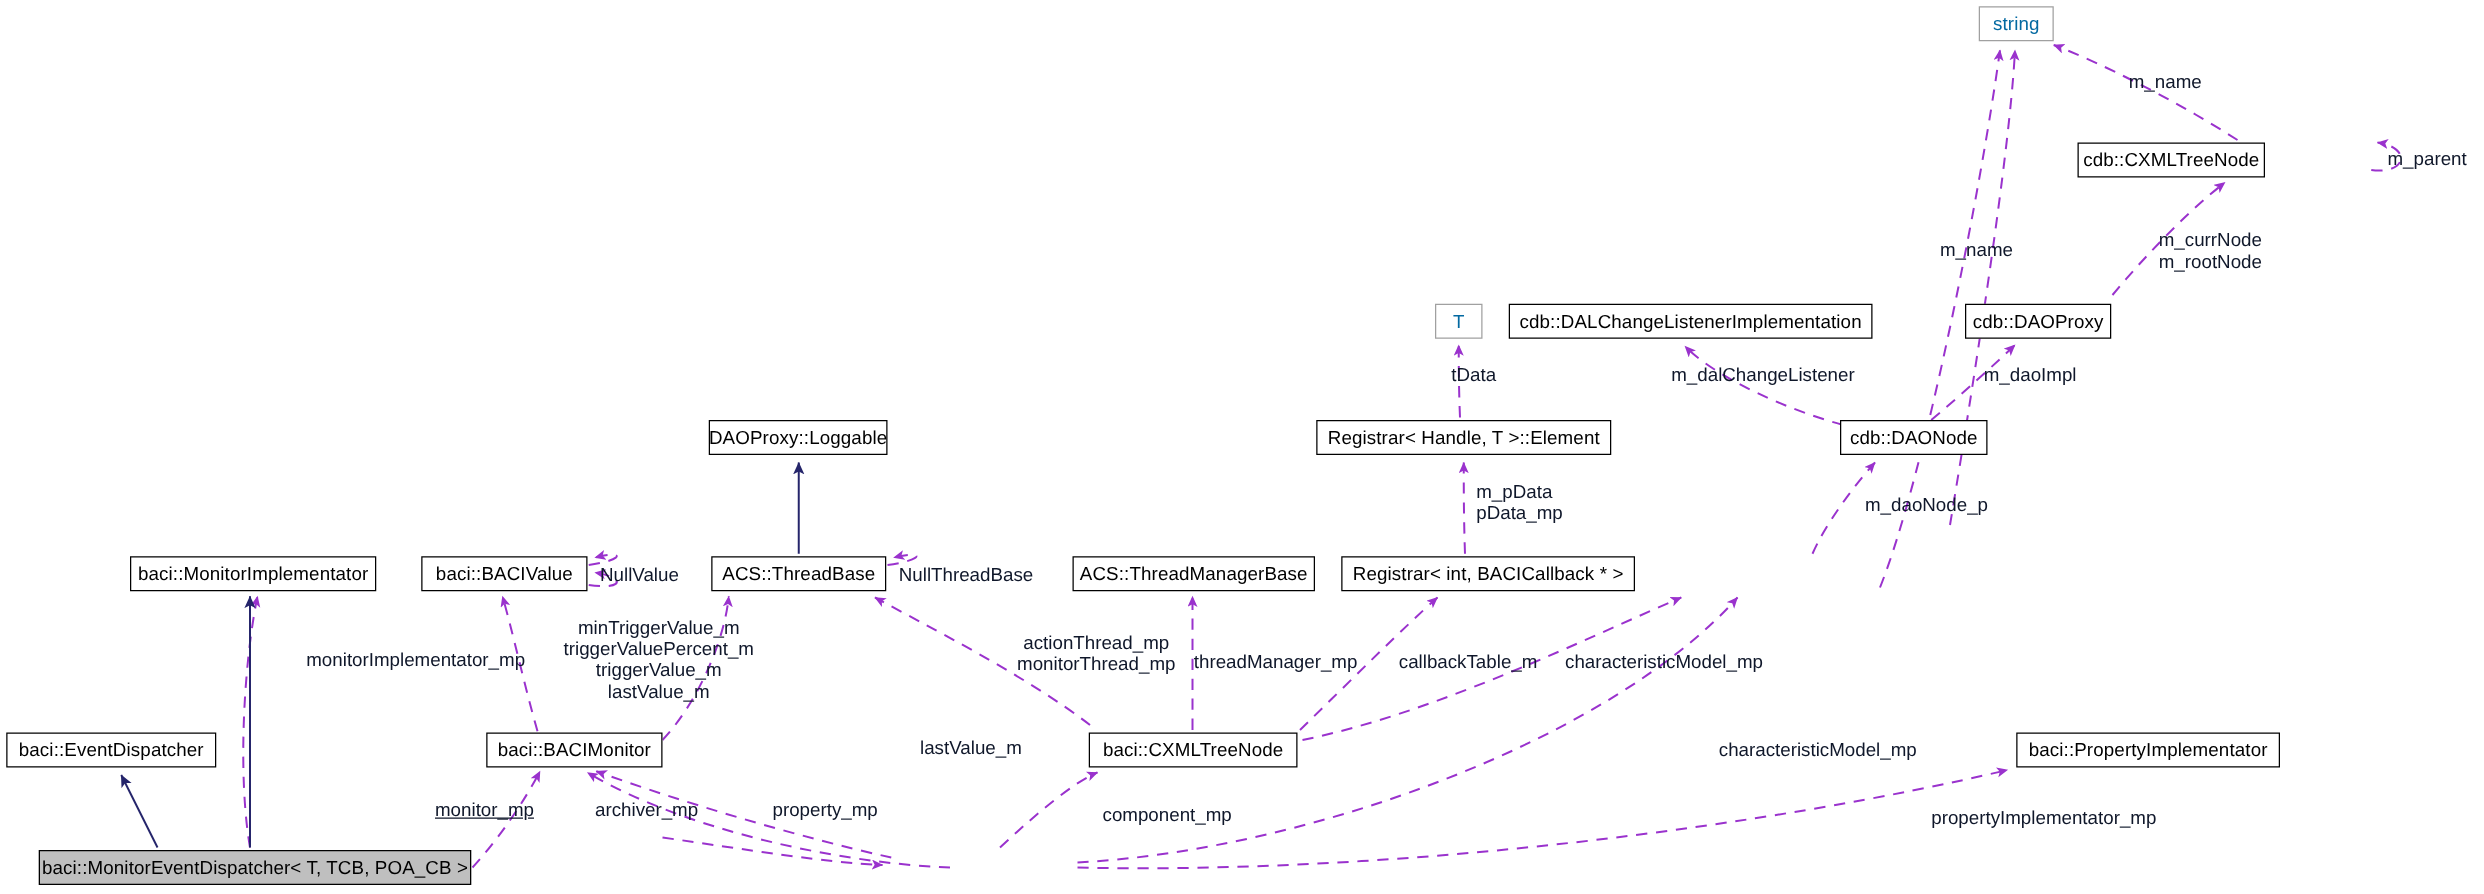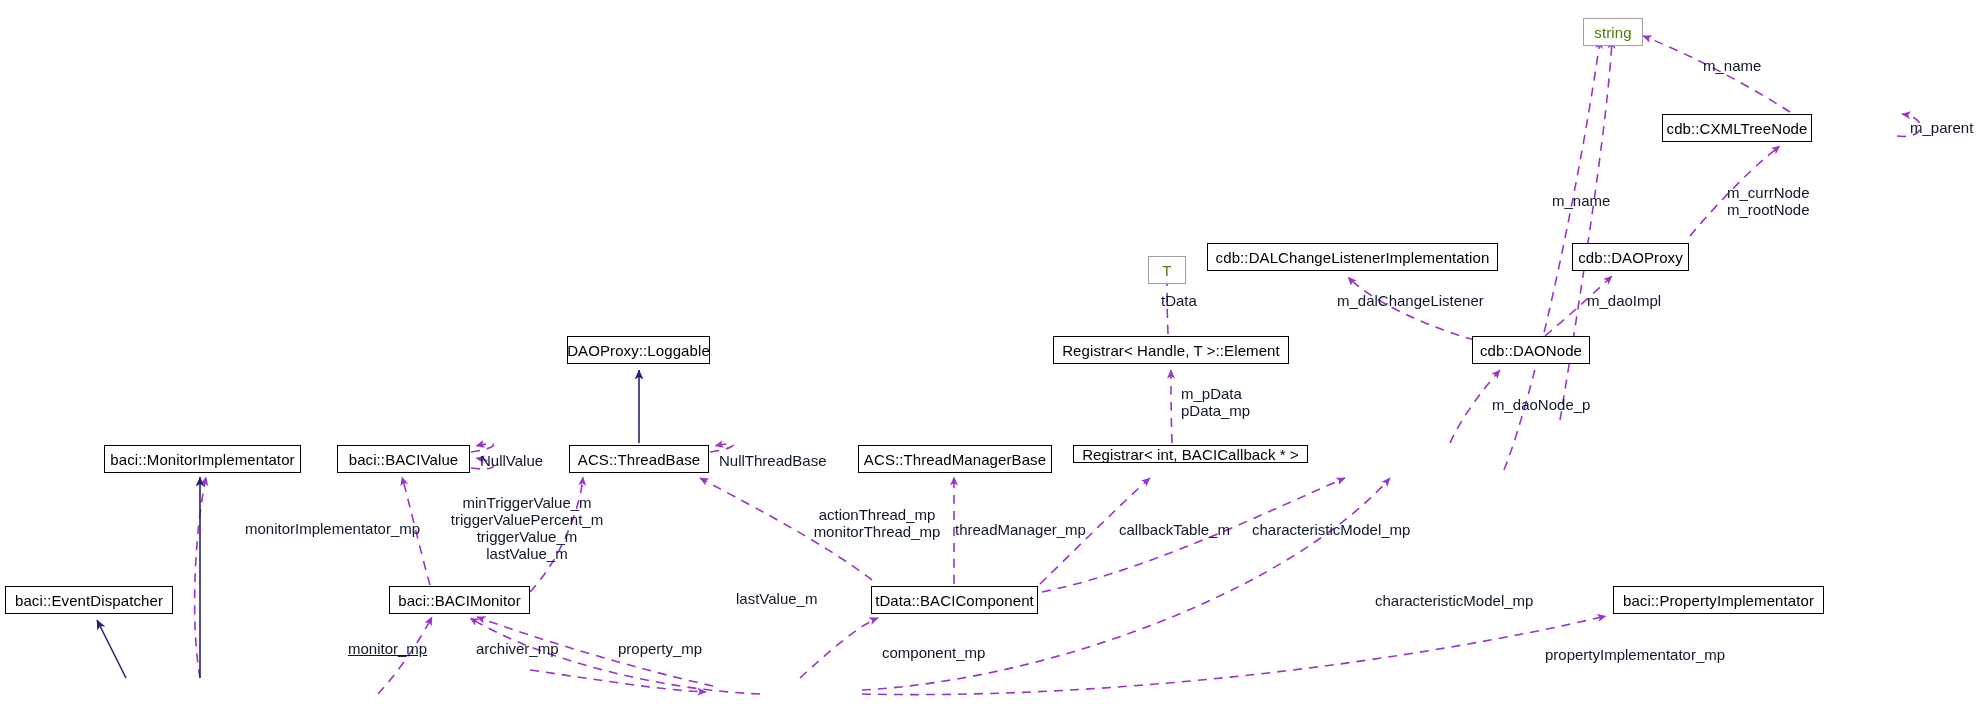--- a/index.html
+++ b/index.html
@@ -12,21 +12,21 @@
     background:#ffffff;
     color:#000000;
     font-size:15px;
     line-height:1;
     display:flex;align-items:center;justify-content:center;
     white-space:nowrap;
     letter-spacing:.1px;
     z-index:5;
   }
   .node.grey{background:#bfbfbf;border-color:#000;}
-  .node.faint{border-color:#a0a0a0;color:#4d7c0f;margin-top:13px;}
+  .node.faint{border-color:#a0a0a0;color:#0369a1;}
   .edgelabel{
     position:absolute;
     font-size:15px;
     color:#0f172a;
     line-height:17px;
     white-space:pre;
     z-index:6;
   }
   .edgelabel.ctr{text-align:center;}
   svg#wires{position:absolute;left:0;top:0;width:1987px;height:715px;z-index:1;}
@@ -152,41 +152,44 @@
   </div>
 
   <div class="node" style="left:569px;top:445px;width:140px;height:28px;">
     <span>ACS::ThreadBase</span>
   </div>
 
   <div class="node" style="left:858px;top:445px;width:194px;height:28px;">
     <span>ACS::ThreadManagerBase</span>
   </div>
 
-  <div class="node" style="left:1073px;top:445px;width:235px;height:18px;">
+  <div class="node" style="left:1073px;top:445px;width:235px;height:28px;">
     <span>Registrar&lt; int, BACICallback * &gt;</span>
   </div>
 
 
   <div class="node" style="left:5px;top:586px;width:168px;height:28px;">
     <span>baci::EventDispatcher</span>
   </div>
 
   <div class="node" style="left:389px;top:586px;width:141px;height:28px;">
     <span>baci::BACIMonitor</span>
   </div>
 
   <div class="node" style="left:871px;top:586px;width:167px;height:28px;">
-    <span>tData::BACIComponent</span>
+    <span>baci::CXMLTreeNode</span>
   </div>
 
   <div class="node" style="left:1613px;top:586px;width:211px;height:28px;">
     <span>baci::PropertyImplementator</span>
   </div>
 
+  <div class="node grey" style="left:31px;top:680px;width:346px;height:28px;">
+    <span>baci::MonitorEventDispatcher&lt; T, TCB, POA_CB &gt;</span>
+  </div>
 
   <div class="node" style="left:714px;top:680px;width:152px;height:28px;margin-top:36px;">
     <span>baci::BACIProperty</span>
   </div>
 
   <div class="edgelabel" style="left:1703px;top:57px;">m_name</div>
 
   <div class="edgelabel" style="left:1910px;top:119px;">m_parent</div>
 
 

